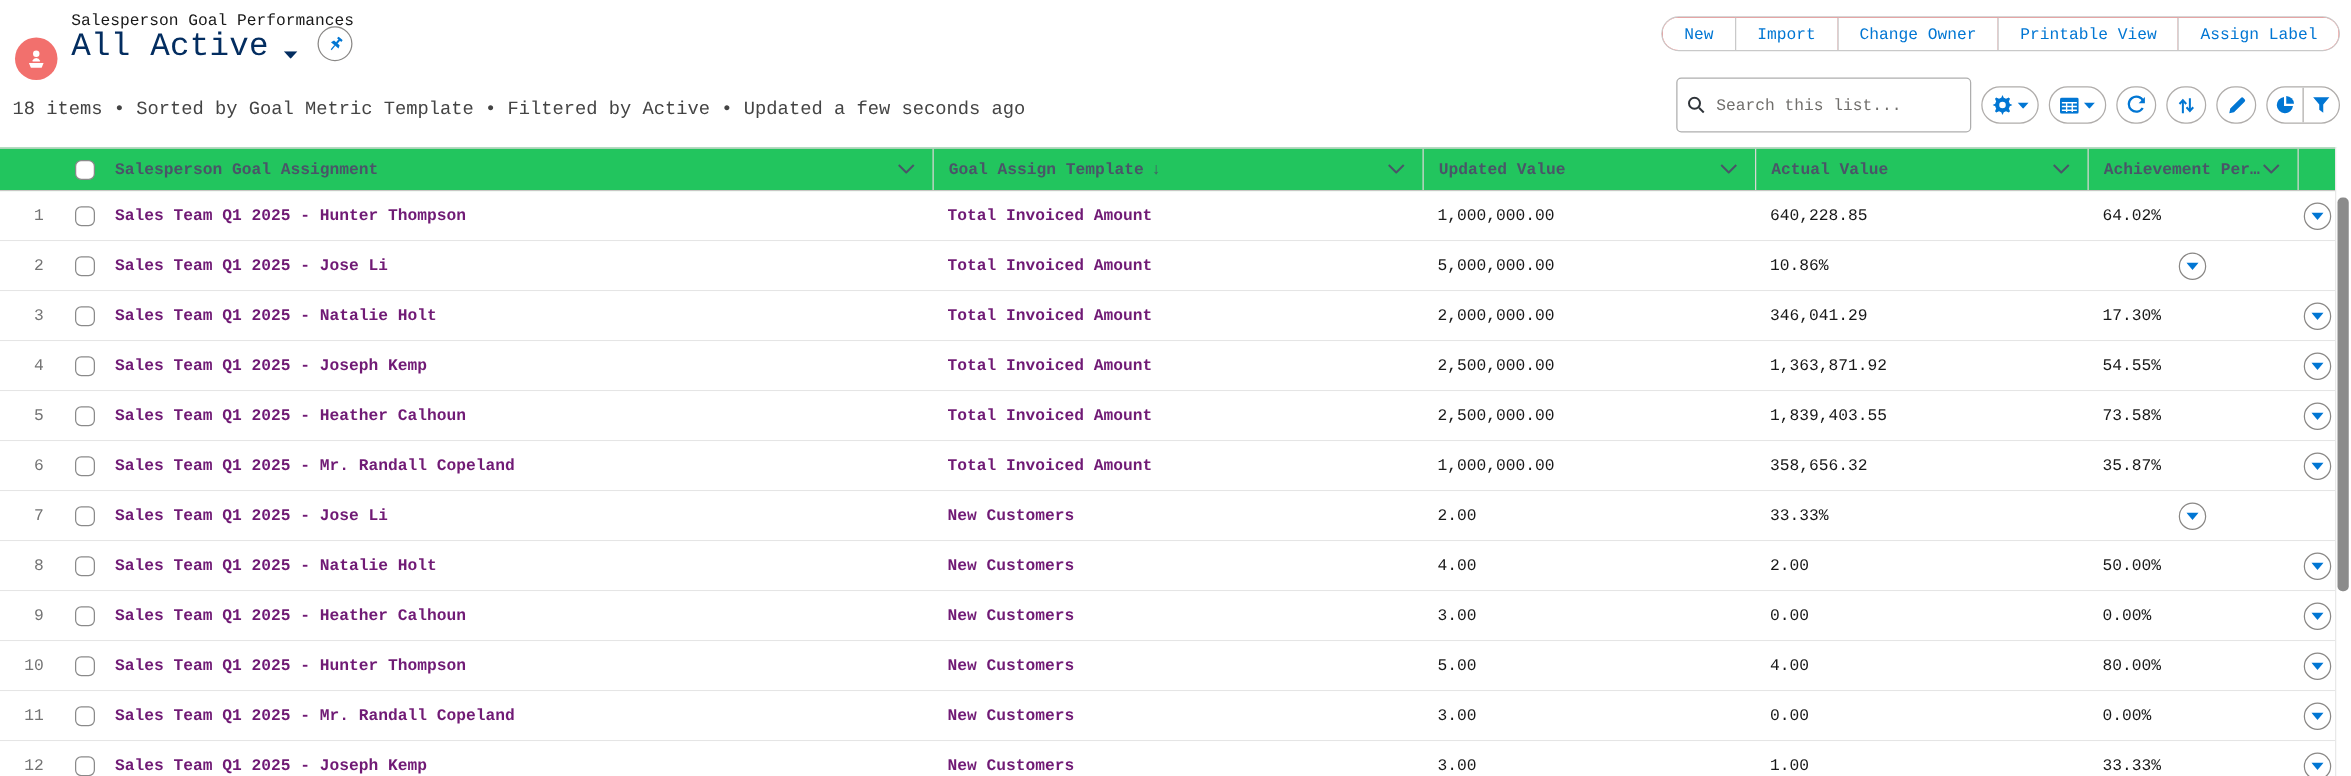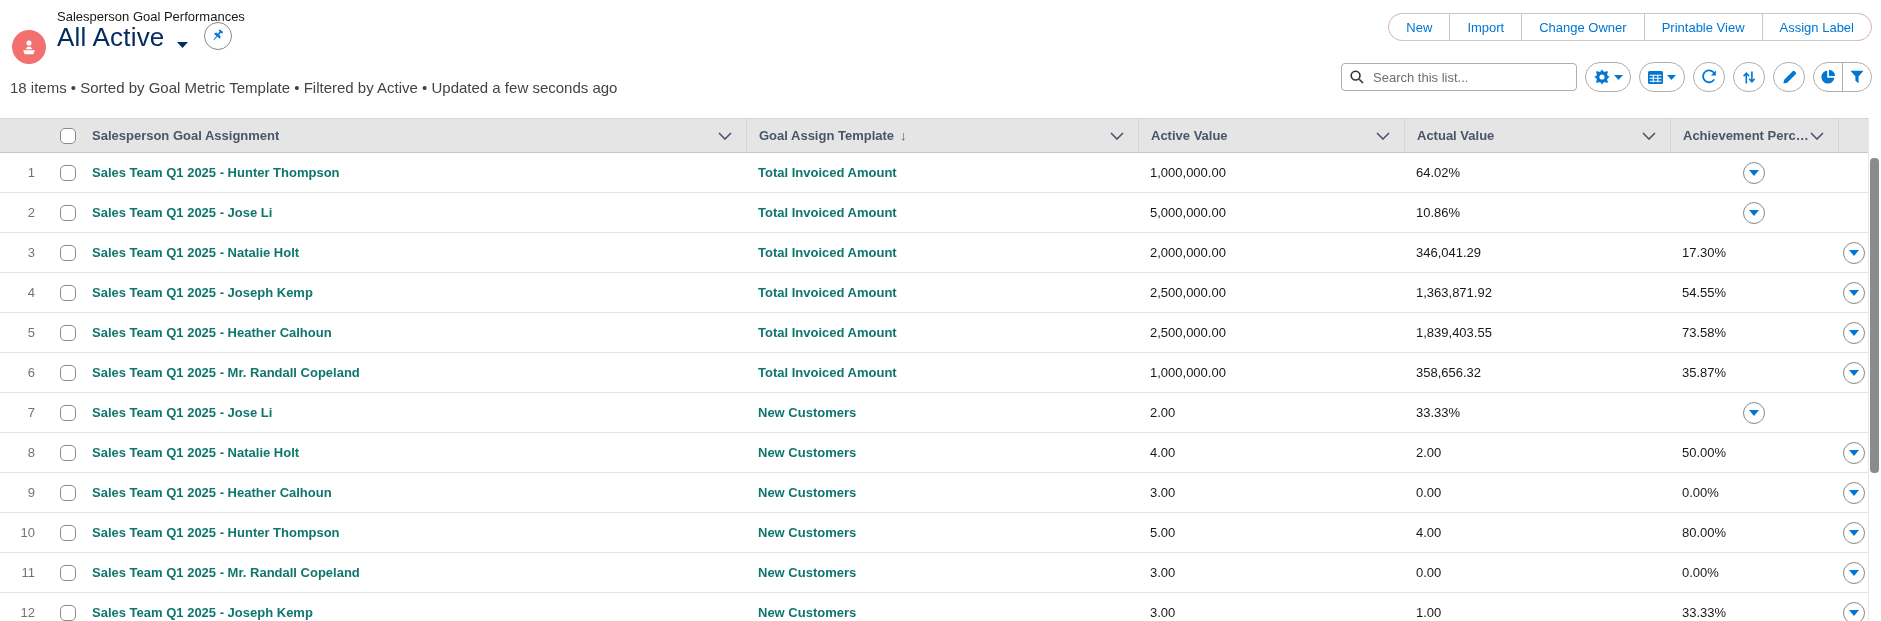--- a/index.html
+++ b/index.html
@@ -1,70 +1,70 @@
 <!DOCTYPE html>
 <html><head>
 <meta charset="utf-8">
 <style>
   html,body{margin:0;padding:0;background:#fff;}
   .screen{
     position:relative;width:1881px;height:621px;overflow:hidden;background:#fff;
-    font-family:Liberation Sans, sans-serif;color:#181818;
+    font-family:Liberation Mono, monospace;color:#181818;
   }
   
   .entity-icon{position:absolute;left:12px;top:30px;width:34px;height:34px;border-radius:50%;
     background:#f2706d;display:flex;align-items:center;justify-content:center;}
   .obj-label{position:absolute;left:57px;top:9px;font-size:13px;color:#181818;}
   .view-title-row{position:absolute;left:57px;top:22px;display:flex;align-items:center;}
   .view-title{margin:0;font-size:26px;font-weight:400;color:#032d60;letter-spacing:.2px;}
   .title-caret{border:none;background:none;padding:0;margin:14px 0 0 12px;cursor:pointer;line-height:0;}
   .pin-btn{margin:-4px 0 0 16px;width:28px;height:28px;border-radius:50%;border:1px solid #8a8886;
     background:#fff;display:flex;align-items:center;justify-content:center;padding:0;cursor:pointer;}
   .action-group{position:absolute;right:9px;top:13px;display:flex;border:1px solid #c9c9c9;
     border-radius:15px;overflow:hidden;background:#ef4444;height:26px;}
   .grp-btn{border:none;background:#fff;color:#0176d3;font-size:13px;font-family:inherit;
     padding:0 17px;cursor:pointer;height:100%;}
   .grp-btn + .grp-btn{border-left:1px solid #c9c9c9;}
   .meta{position:absolute;left:10px;top:79px;font-size:15px;color:#444;}
   
   .toolbar{position:absolute;right:9px;top:62px;display:flex;align-items:center;gap:8px;}
-  .search-box{width:236px;height:28px;border:1px solid #aeaeae;border-radius:4px;display:flex;
+  .search-box{width:236px;height:44px;border:1px solid #aeaeae;border-radius:4px;display:flex;
     align-items:center;padding:0 8px;box-sizing:border-box;background:#fff;}
   .search-box input{border:none;outline:none;flex:1;font-size:13px;font-family:inherit;
     color:#181818;margin-left:7px;background:transparent;}
   .search-box input::placeholder{color:#706e6b;}
   .tbtn{height:30px;border:1px solid #b0adab;background:#fff;border-radius:15px;display:flex;
     align-items:center;justify-content:center;cursor:pointer;padding:0;box-sizing:border-box;}
   .tbtn.wcaret{width:46px;gap:4px;}
   .tbtn.round{width:32px;}
   .tbtn-group{height:30px;border:1px solid #b0adab;background:#fff;border-radius:15px;display:flex;
     overflow:hidden;box-sizing:border-box;}
   .tbtn-group .seg{width:28px;display:flex;align-items:center;justify-content:center;cursor:pointer;}
   .tbtn-group .seg + .seg{border-left:1px solid #b0adab;}
   
   .table{position:absolute;left:0;top:118px;width:1869px;}
   .grid-row{display:grid;grid-template-columns:45px 45px 656px 392px 266px 266px 168px 31px;}
-  .thead{background:#e5e5e5;border-top:1px solid #d8d6d4;border-bottom:1px solid #c9c7c5;height:33px;}
+  .thead{background:#22c55e;border-top:1px solid #d8d6d4;border-bottom:1px solid #c9c7c5;height:33px;}
   .th{display:flex;align-items:center;font-size:13px;font-weight:700;color:#4a5568;
     padding:0 14px 0 12px;box-sizing:border-box;justify-content:space-between;overflow:hidden;white-space:nowrap;}
   .th .lblwrap{display:flex;align-items:center;gap:6px;overflow:hidden;}
   .th .lbl{overflow:hidden;text-overflow:ellipsis;}
   .th.first{padding-left:2px;}
   .th.divided{border-left:1px solid #d8d6d4;}
   .sort-arrow{font-weight:400;color:#4a5568;font-size:13px;}
   .cell-num{display:flex;align-items:center;justify-content:flex-end;padding-right:10px;
     font-size:13px;color:#747474;box-sizing:border-box;}
   .cell-chk{display:flex;align-items:center;justify-content:center;}
   .checkbox{width:16px;height:16px;border:1px solid #8a8a8a;border-radius:5px;background:#fff;
     display:inline-block;cursor:pointer;box-sizing:border-box;}
   .tr{height:39px;border-bottom:1px solid #e5e5e5;background:#fff;}
   .td{display:flex;align-items:center;font-size:13px;padding:0 12px;box-sizing:border-box;
     overflow:hidden;white-space:nowrap;}
   .td.first{padding-left:2px;}
-  .td a{color:#0f766e;text-decoration:none;font-weight:600;overflow:hidden;text-overflow:ellipsis;}
+  .td a{color:#701a75;text-decoration:none;font-weight:600;overflow:hidden;text-overflow:ellipsis;}
   .td.val{color:#181818;}
   .td.actioncell{justify-content:center;padding:0;}
   .rowaction{width:22px;height:22px;border-radius:50%;border:1px solid #8a8886;background:#fff;
     display:flex;align-items:center;justify-content:center;padding:0;cursor:pointer;}
   
   .vscroll{position:absolute;top:118px;right:0;bottom:0;width:12px;background:#fff;
     border-left:1px solid #e8e8e8;}
   .vscroll .thumb{position:absolute;left:1px;top:40px;width:9px;height:315px;background:#8b8b8b;border-radius:4px;}
 </style>
 </head>
@@ -199,21 +199,21 @@
             <span class="sort-arrow">↓</span>
           </span>
           <span>
   <svg width="14" height="8" viewBox="0 0 14 8">
               <path d="M1 1 L7 7 L13 1" fill="none" stroke="#4a5568" stroke-width="1.6"></path>
             </svg>
 </span>
         </div>
         <div class="th divided">
           <span class="lblwrap">
-            <span class="lbl">Active Value</span>
+            <span class="lbl">Updated Value</span>
           </span>
           <span>
   <svg width="14" height="8" viewBox="0 0 14 8">
               <path d="M1 1 L7 7 L13 1" fill="none" stroke="#4a5568" stroke-width="1.6"></path>
             </svg>
 </span>
         </div>
         <div class="th divided">
           <span class="lblwrap">
             <span class="lbl">Actual Value</span>
@@ -242,20 +242,21 @@
           <div class="cell-chk">
             <span class="checkbox"></span>
           </div>
           <div class="td first">
             <a href="#">Sales Team Q1 2025 - Hunter Thompson</a>
           </div>
           <div class="td">
             <a href="#">Total Invoiced Amount</a>
           </div>
           <div class="td val">1,000,000.00</div>
+          <div class="td val">640,228.85</div>
           <div class="td val">64.02%</div>
           <div class="td actioncell">
             <button class="rowaction">
               <svg width="10" height="6" viewBox="0 0 10 6">
                 <path d="M0 0 h10 L5 6 Z" fill="#0176d3"></path>
               </svg>
             </button>
           </div>
         </div>
         <div class="grid-row tr">

